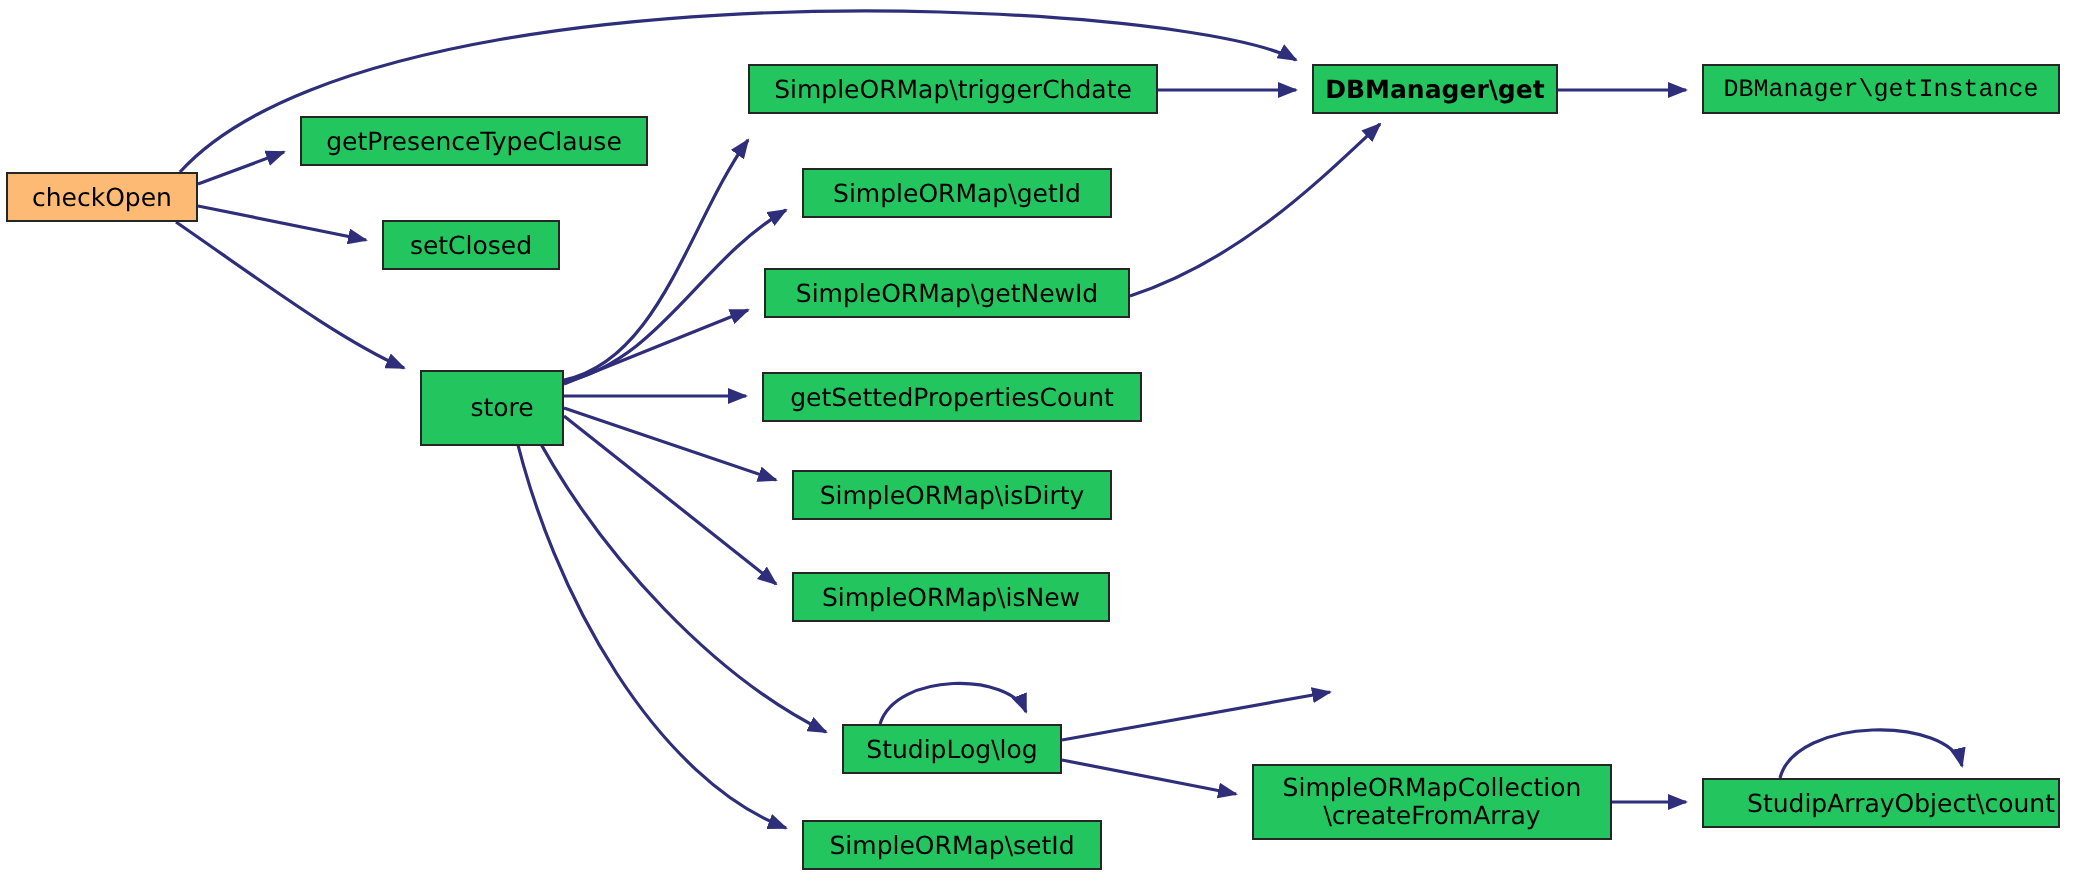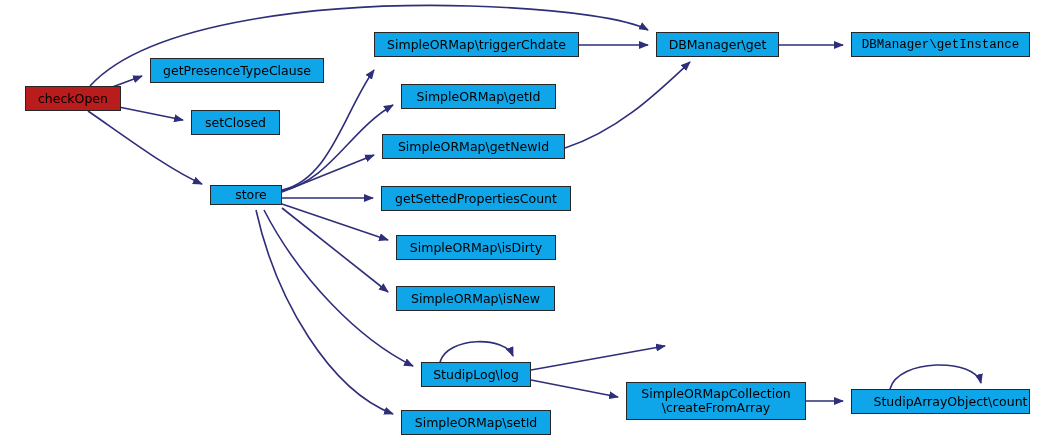--- a/index.html
+++ b/index.html
@@ -3,36 +3,35 @@
 <meta charset="utf-8">
 <style>
   html,body{margin:0;padding:0;background:#ffffff;}
   body{font-family:"DejaVu Sans","Liberation Sans",sans-serif;}
   #canvas{position:relative;width:1039px;height:444px;background:#ffffff;overflow:hidden;}
   svg#edges{position:absolute;left:0;top:0;width:1039px;height:444px;}
   .node{
     position:absolute;
     box-sizing:border-box;
     border:1px solid #262626;
-    background:#0ea5e9;
+    background:#22c55e;
     color:#000000;
     font-size:12.5px;
     line-height:1.12;
     display:flex;
     align-items:center;
     justify-content:center;
     text-align:center;
     white-space:pre-line;
     letter-spacing:0px;
     z-index:2;
   }
   .node.current{
-    background:#b91c1c;
+    background:#fdba74;
     border:1px solid #262626;
-    margin-left:22px;
   }
 </style>
 </head>
 <body>
 
 <div id="canvas">
 
   <svg id="edges" viewBox="0 0 1039 444">
     <defs>
       <marker id="arrow" markerWidth="10" markerHeight="8" refX="9" refY="4" orient="auto" markerUnits="userSpaceOnUse">
@@ -80,39 +79,39 @@
 
     <path d="M 890,389 C 898,358 975,358 981,383" fill="none" stroke="#2e2e7a" stroke-width="1.6" marker-end="url(#arrow)"></path>
   </svg>
 
   <div class="node current" style="left:3px;top:86px;width:96px;height:25px;">checkOpen</div>
 
   <div class="node" style="left:150px;top:58px;width:174px;height:25px;">getPresenceTypeClause</div>
 
   <div class="node" style="left:191px;top:110px;width:89px;height:25px;">setClosed</div>
 
-  <div class="node" style="left:210px;top:185px;width:72px;height:20px;padding-left:10px;">store</div>
+  <div class="node" style="left:210px;top:185px;width:72px;height:38px;padding-left:10px;">store</div>
 
   <div class="node" style="left:374px;top:32px;width:205px;height:25px;">SimpleORMap\triggerChdate</div>
 
   <div class="node" style="left:401px;top:84px;width:155px;height:25px;">SimpleORMap\getId</div>
 
   <div class="node" style="left:382px;top:134px;width:183px;height:25px;">SimpleORMap\getNewId</div>
 
   <div class="node" style="left:381px;top:186px;width:190px;height:25px;">getSettedPropertiesCount</div>
 
   <div class="node" style="left:396px;top:286px;width:159px;height:25px;">SimpleORMap\isNew</div>
 
   <div class="node" style="left:396px;top:235px;width:160px;height:25px;">SimpleORMap\isDirty</div>
 
   <div class="node" style="left:421px;top:362px;width:110px;height:25px;">StudipLog\log</div>
 
   <div class="node" style="left:401px;top:410px;width:150px;height:25px;">SimpleORMap\setId</div>
 
-  <div class="node" style="left:656px;top:32px;width:123px;height:25px;">DBManager\get</div>
+  <div class="node" style="left:656px;top:32px;width:123px;height:25px;font-weight:bold;">DBManager\get</div>
 
   <div class="node" style="left:851px;top:32px;width:179px;height:25px;font-family:Liberation Mono, monospace;">DBManager\getInstance</div>
 
 
   <div class="node" style="left:626px;top:382px;width:180px;height:38px;">SimpleORMapCollection
 \createFromArray</div>
 
   <div class="node" style="left:851px;top:389px;width:179px;height:25px;padding-left:20px;">StudipArrayObject\count</div>
 
 </div>

